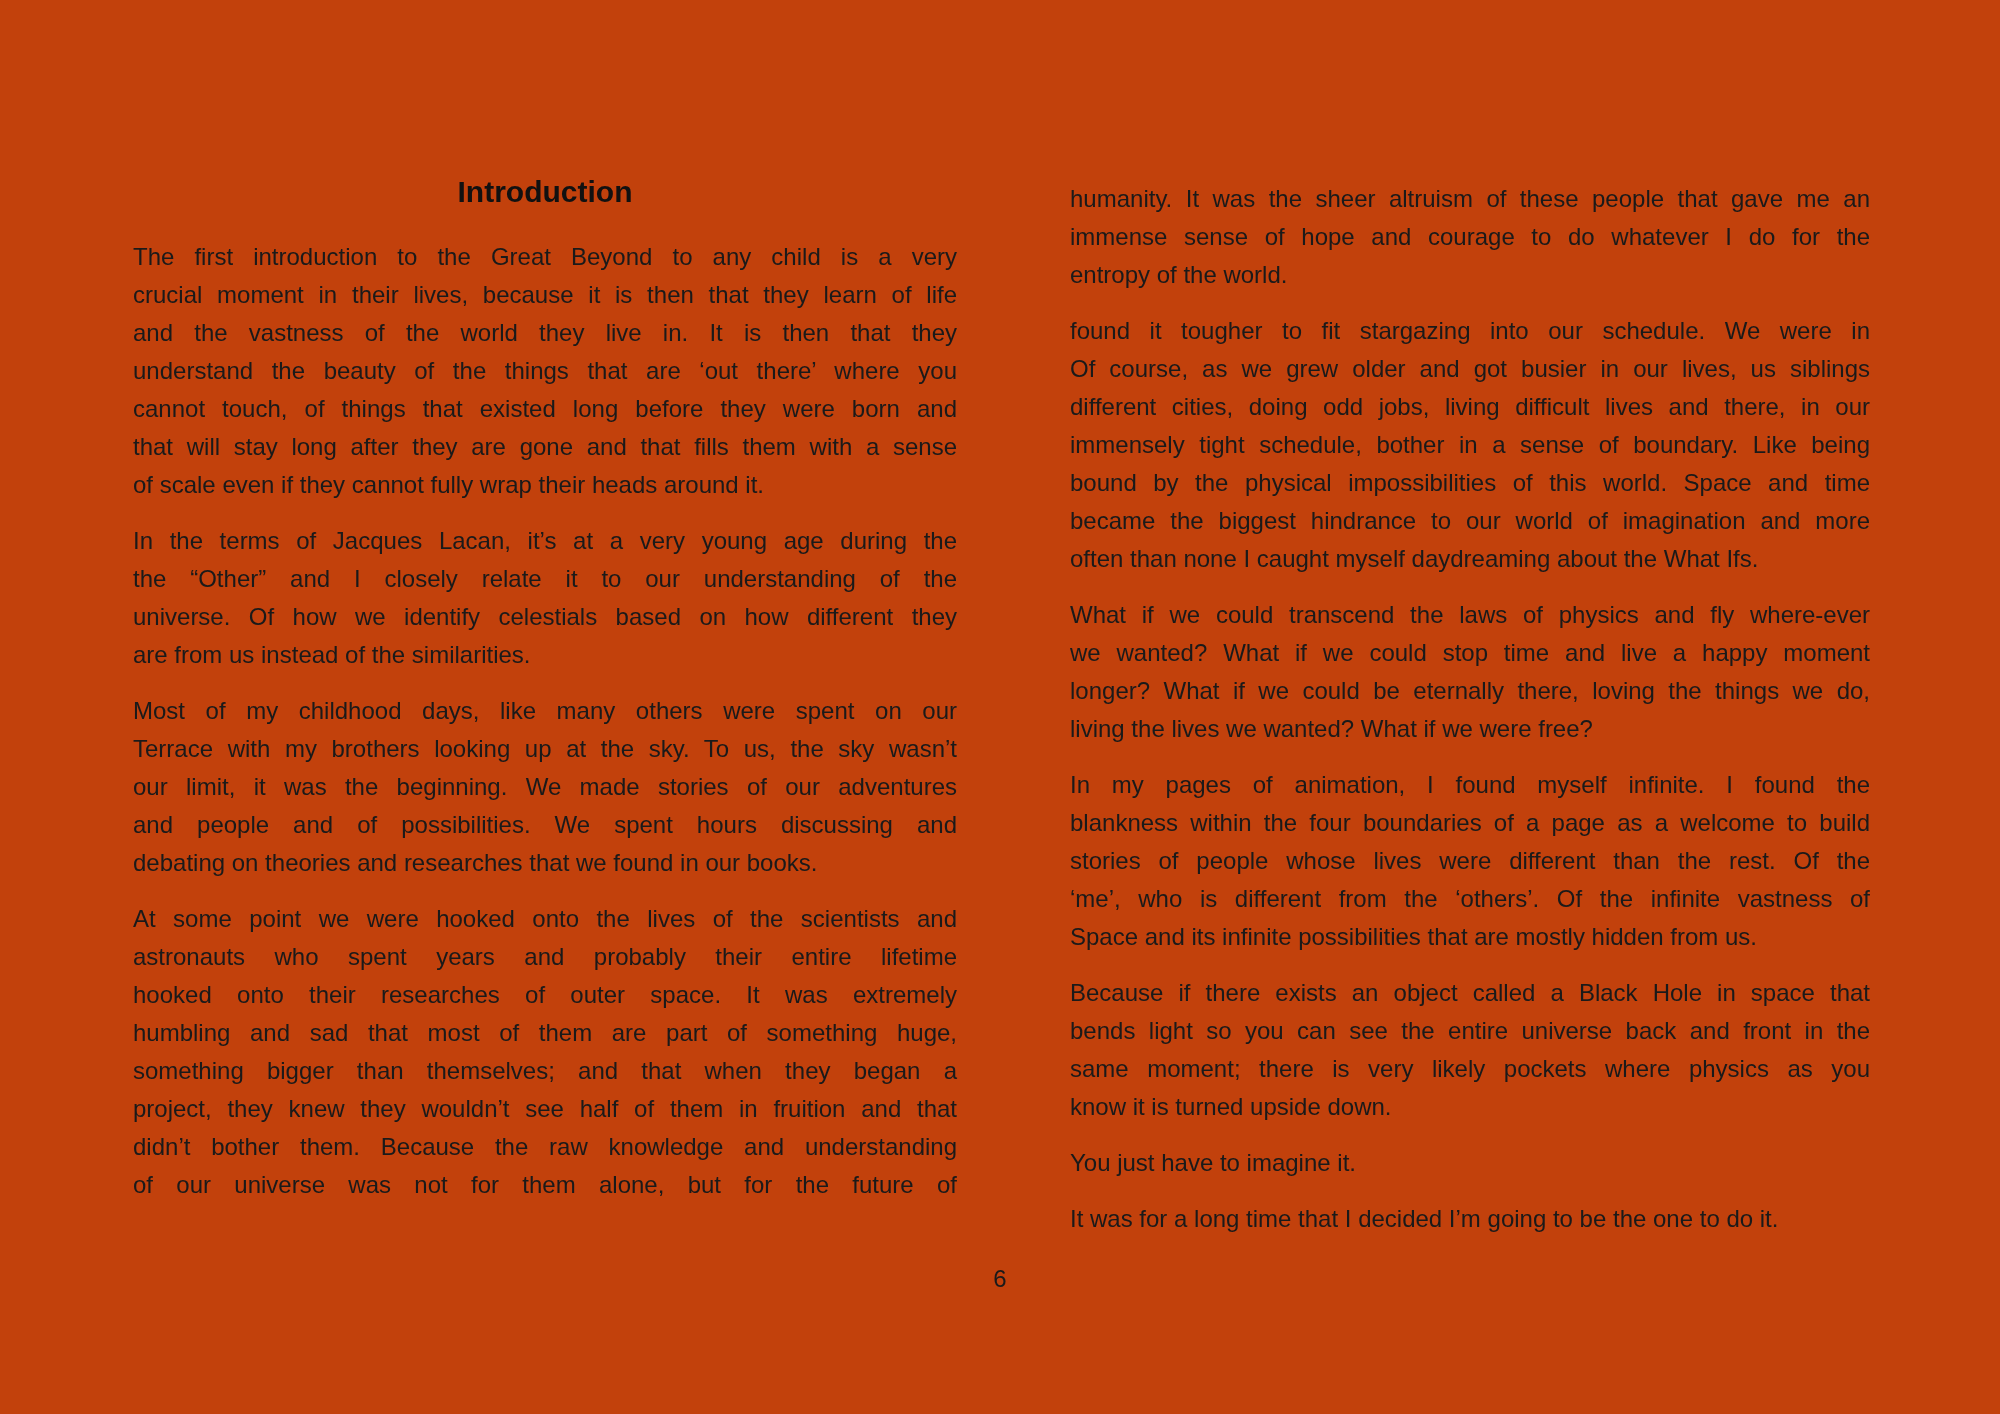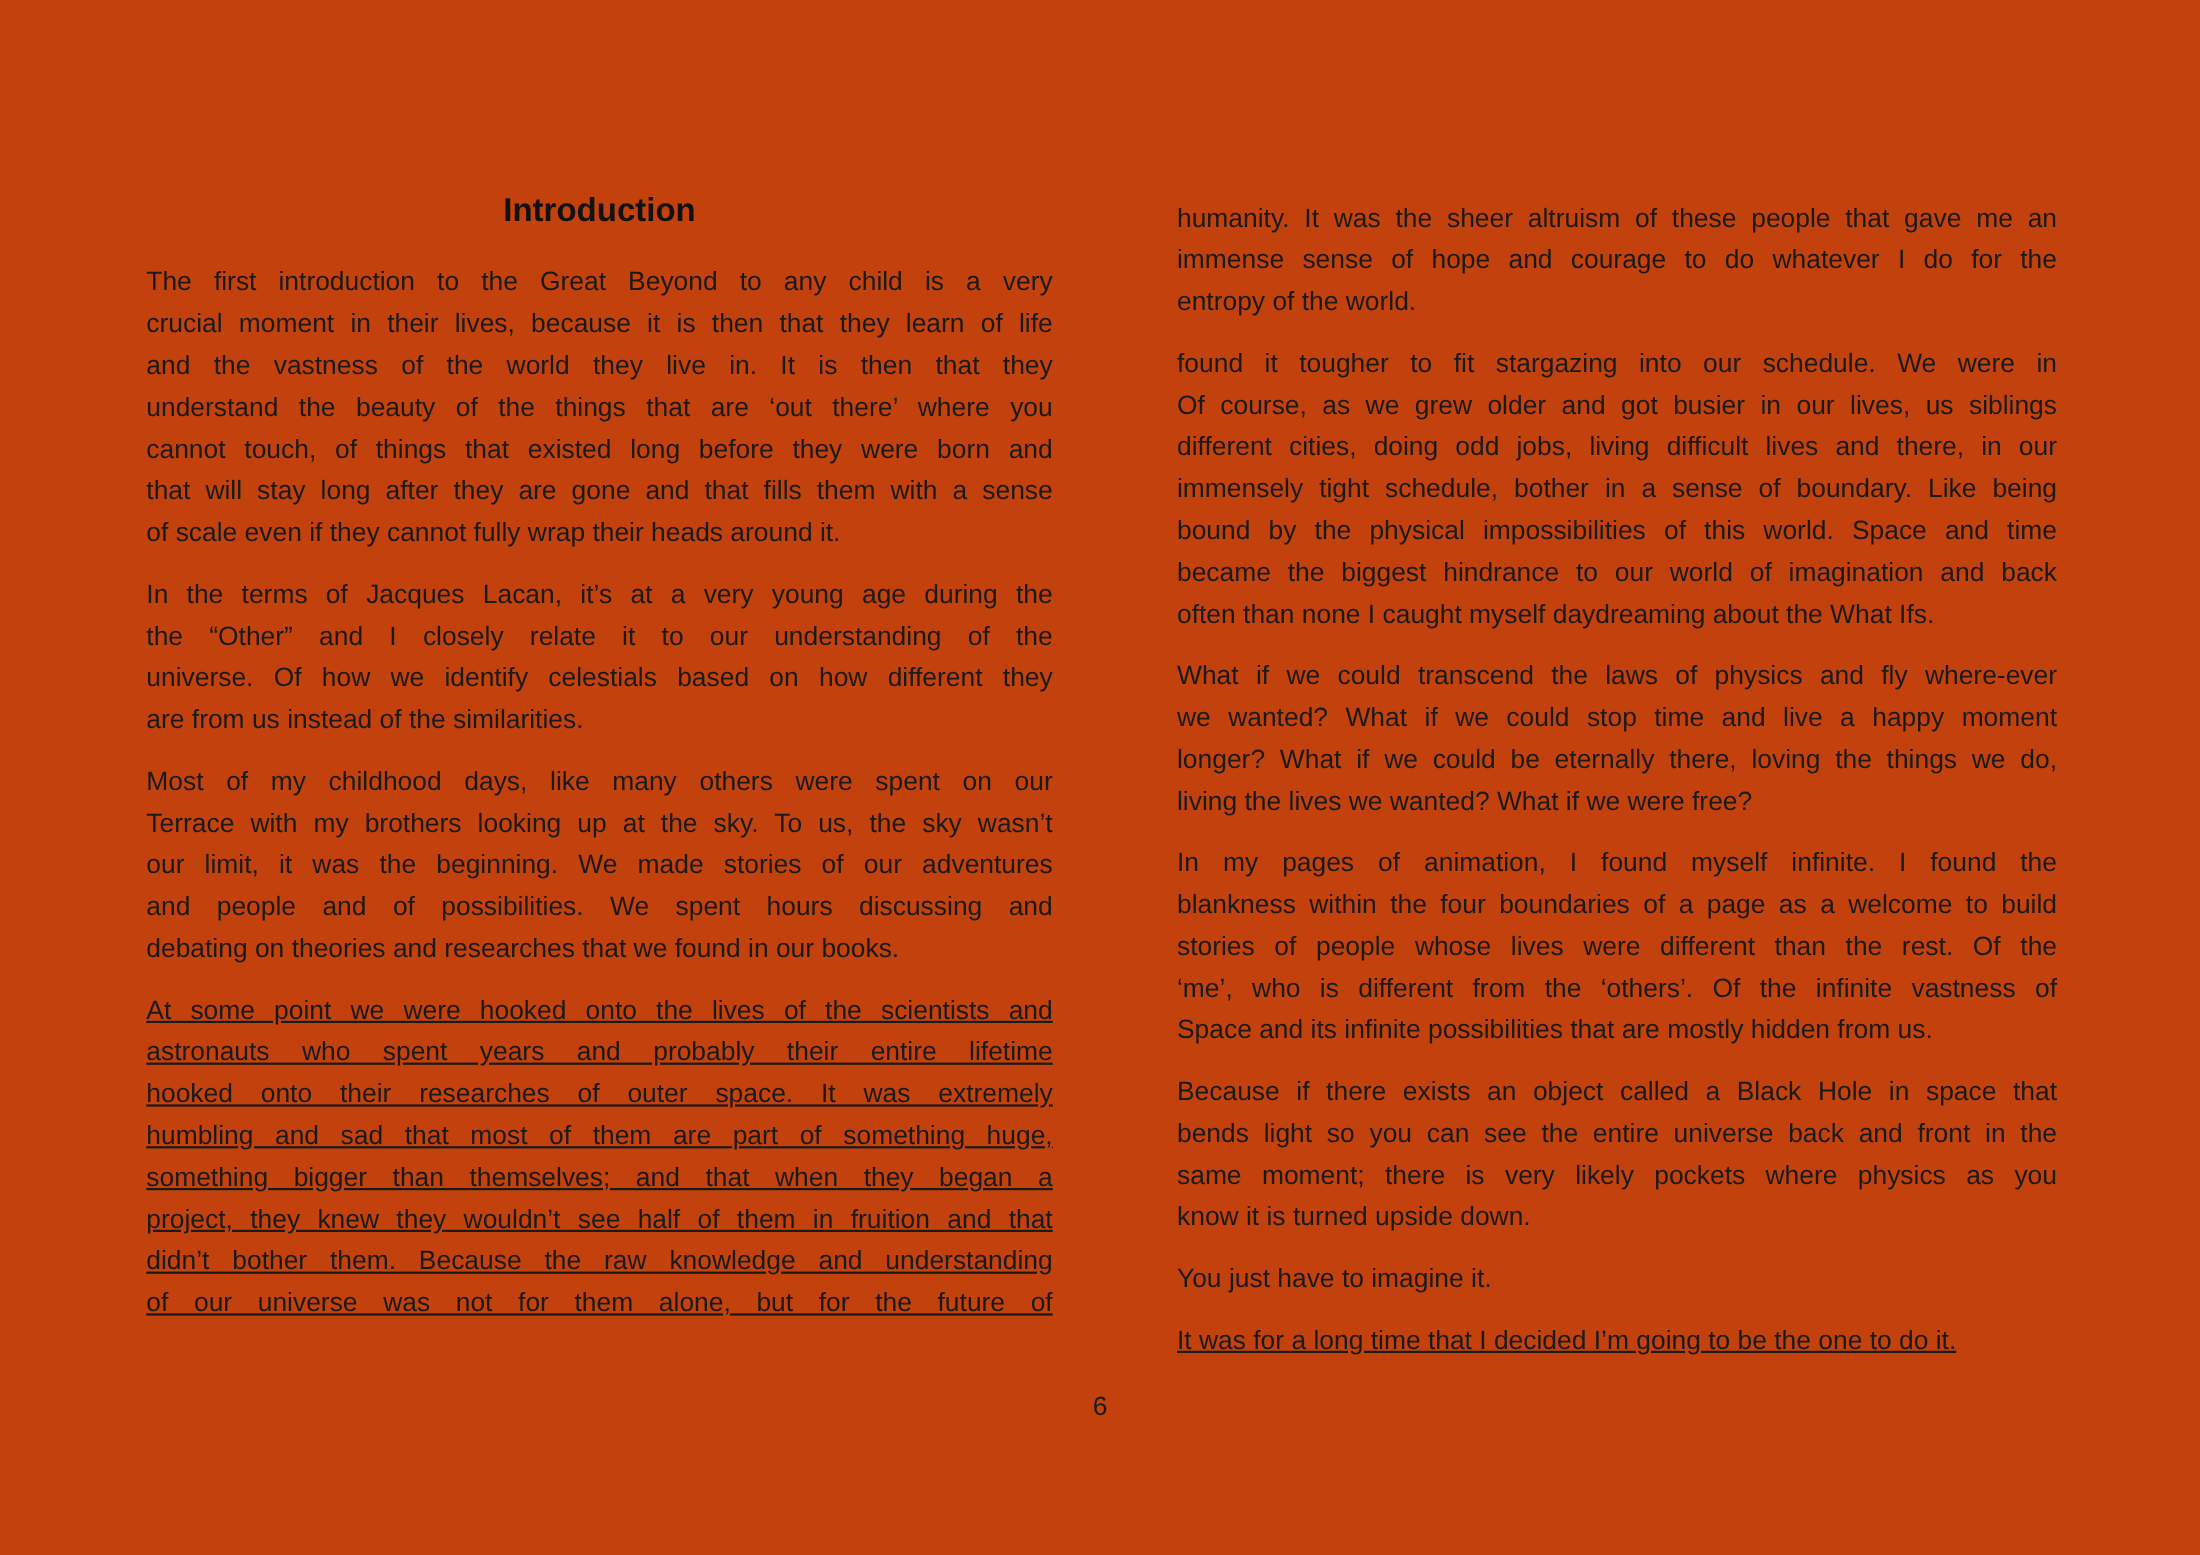--- a/index.html
+++ b/index.html
@@ -20,21 +20,21 @@
   .col-right { left: 1070px; top: 180px; width: 800px; }
   .title {
     font-size: 30px;
     line-height: 36px;
     font-weight: bold;
     text-align: center;
     margin: 0 0 28px 0;
     color: #111111;
   }
   .para { margin: 0 0 18px 0; }
-  .para:last-child { margin-bottom: 0; text-decoration: underline; }
+  .para:last-child { margin-bottom: 0; }
   .line {
     font-size: 24px;
     line-height: 38px;
     text-align: justify;
     text-align-last: justify;
     white-space: normal;
   }
   .line.last { text-align-last: left; }
   .page-number {
     position: absolute;
@@ -93,21 +93,21 @@
           <div class="line">humanity. It was the sheer altruism of these people that gave me an</div>
           <div class="line">immense sense of hope and courage to do whatever I do for the</div>
           <div class="line last">entropy of the world.</div>
         </div>
         <div class="para">
           <div class="line">found it tougher to fit stargazing into our schedule. We were in</div>
           <div class="line">Of course, as we grew older and got busier in our lives, us siblings</div>
           <div class="line">different cities, doing odd jobs, living difficult lives and there, in our</div>
           <div class="line">immensely tight schedule, bother in a sense of boundary. Like being</div>
           <div class="line">bound by the physical impossibilities of this world. Space and time</div>
-          <div class="line">became the biggest hindrance to our world of imagination and back</div>
+          <div class="line">became the biggest hindrance to our world of imagination and more</div>
           <div class="line last">often than none I caught myself daydreaming about the What Ifs.</div>
         </div>
         <div class="para">
           <div class="line">What if we could transcend the laws of physics and fly where-ever</div>
           <div class="line">we wanted? What if we could stop time and live a happy moment</div>
           <div class="line">longer? What if we could be eternally there, loving the things we do,</div>
           <div class="line last">living the lives we wanted? What if we were free?</div>
         </div>
         <div class="para">
           <div class="line">In my pages of animation, I found myself infinite. I found the</div>

